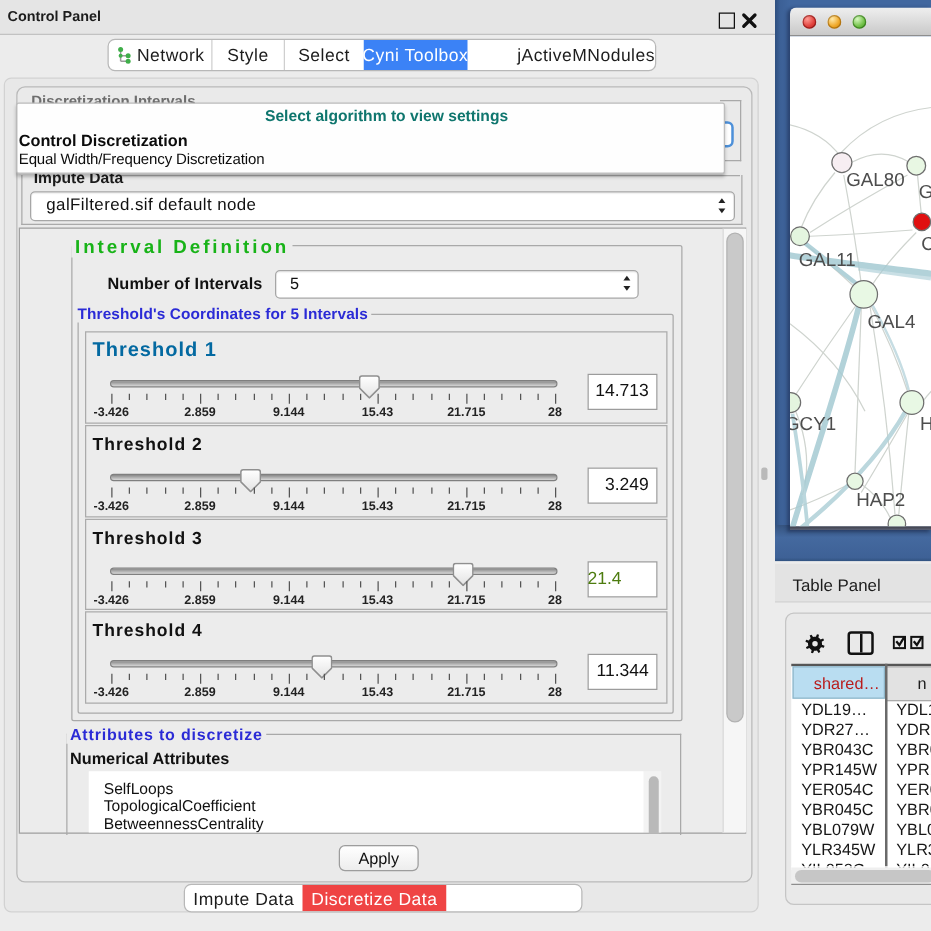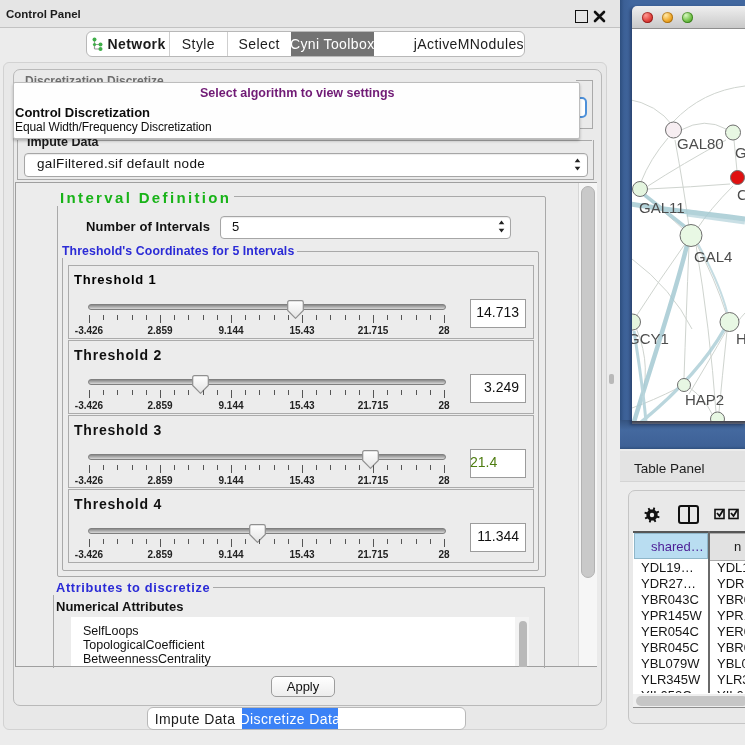--- a/index.html
+++ b/index.html
@@ -16,37 +16,37 @@
 <div class="abs" style="left:575px;top:10px;width:11px;height:11px;border:1.5px solid #111;"></div>
 <svg class="abs" style="left:592px;top:8px;" width="15" height="16" viewBox="0 0 15 16">
   <path d="M3 4 L12 13 M12 4 L3 13" stroke="#111" stroke-width="2.6" stroke-linecap="round"></path>
 </svg>
 
 <div class="abs" style="left:3px;top:62px;width:602px;height:666px;background:#e8e8e8;border:1px solid #d2d2d2;border-radius:6px;"></div>
 
 <div class="abs" style="left:13px;top:69px;width:587px;height:635px;background:#eaeaea;border:1px solid #b9b9b9;border-radius:7px;"></div>
 
 <div class="abs" style="left:86px;top:31px;width:437px;height:24px;background:#ffffff;border:1px solid #b8b8b8;border-radius:6px;overflow:hidden;display:flex;font-size:14px;letter-spacing:0.4px;white-space:nowrap;color:#1c1c1c;">
-  <div style="box-sizing:border-box;width:87px;display:flex;align-items:center;justify-content:center;border-right:1px solid #cfcfcf;font-weight:bold;">
+  <div style="box-sizing:border-box;width:87px;display:flex;align-items:center;justify-content:center;border-right:1px solid #cfcfcf;">
     <svg width="13" height="15" viewBox="0 0 13 15" style="margin-right:4px;">
       <path d="M3.5 3 L3.5 12 M3.5 7.5 L9.5 7.5 M3.5 12 L9.5 12" stroke="#9a9a9a" stroke-width="1.2" fill="none"></path>
       <circle cx="3.5" cy="2.5" r="2" fill="#3fae49"></circle>
       <circle cx="9.5" cy="7.5" r="2" fill="#3fae49"></circle>
       <circle cx="3.5" cy="7.5" r="1.6" fill="#3fae49"></circle>
       <circle cx="9.5" cy="12" r="2" fill="#3fae49"></circle>
     </svg>
     Network
   </div>
   <div style="box-sizing:border-box;width:60px;display:flex;align-items:center;justify-content:center;border-right:1px solid #cfcfcf;">Style</div>
   <div style="box-sizing:border-box;width:66px;display:flex;align-items:center;justify-content:center;">Select</div>
-  <div style="box-sizing:border-box;width:83px;display:flex;align-items:center;justify-content:center;background:#737373;color:#fff;">Cyni Toolbox</div>
+  <div style="box-sizing:border-box;width:83px;display:flex;align-items:center;justify-content:center;background:#3b82f6;color:#fff;">Cyni Toolbox</div>
   <div style="flex:1;display:flex;align-items:center;justify-content:center;margin-left:40px;">jActiveMNodules</div>
 </div>
 
-<div class="abs" style="left:25px;top:74px;font-size:12px;font-weight:bold;color:#6e6e6e;">Discretization Discretize</div>
+<div class="abs" style="left:25px;top:74px;font-size:12px;font-weight:bold;color:#6e6e6e;">Discretization Intervals</div>
 <div class="abs" style="left:576px;top:80px;width:16px;height:47px;border:1px solid #a9a9a9;border-left:none;"></div>
 <div class="abs" style="left:570px;top:97px;width:13px;height:17px;background:#fff;border:2px solid #4d90d9;border-radius:0 5px 5px 0;"></div>
 
 <div class="abs" style="left:17px;top:140px;width:575px;height:39px;border:1px solid #a9a9a9;border-top:none;"></div>
 <div class="abs" style="left:95px;top:140px;width:497px;height:1px;background:#a9a9a9;"></div>
 <div class="abs" style="left:27px;top:135px;font-size:12.5px;font-weight:bold;color:#1c1c1c;">Impute Data</div>
 
 <div class="abs" style="left:24px;top:153px;width:562px;height:22px;background:#fff;border:1px solid #a6a6a6;border-radius:4px;box-shadow:inset 0 1px 1px rgba(0,0,0,0.08);"></div>
 <div class="abs" style="left:37px;top:156px;font-size:13.5px;letter-spacing:0.35px;color:#111;">galFiltered.sif default node</div>
 <svg class="abs" style="left:572px;top:157px;" width="11" height="15" viewBox="0 0 11 15">
@@ -67,21 +67,21 @@
 <div class="abs" style="left:232px;top:219px;font-size:13px;color:#111;">5</div>
 <svg class="abs" style="left:496px;top:219px;" width="11" height="15" viewBox="0 0 11 15">
   <path d="M5.5 1.5 L8.3 5.3 L2.7 5.3 Z" fill="#222"></path>
   <path d="M5.5 13.5 L8.3 9.7 L2.7 9.7 Z" fill="#222"></path>
 </svg>
 
 <div class="abs" style="left:62px;top:251px;width:475px;height:318px;border:1px solid #a9a9a9;border-radius:2px;"></div>
 <div class="abs" style="left:59px;top:244px;background:#ececec;padding:0 3px;font-size:12.3px;font-weight:bold;letter-spacing:0.1px;color:#2b2bd6;">Threshold's Coordinates for 5 Intervals</div>
 
 <div class="abs" style="left:68px;top:265px;width:466px;height:74px;background:#ececec;border:1px solid #ababab;box-sizing:border-box;"></div>
-<div class="abs" style="left:74px;top:272px;letter-spacing:0.8px;font-size:13px;font-weight:bold;color:#000000;">Threshold 1</div>
+<div class="abs" style="left:74px;top:272px;letter-spacing:0.8px;font-size:16px;font-weight:bold;color:#0369a1;">Threshold 1</div>
 <div class="abs" style="left:88px;top:304px;width:358px;height:6px;border-radius:3px;background:linear-gradient(#888,#d8d8d8);border:1px solid #7f7f7f;box-sizing:border-box;"></div>
 <svg class="abs" style="left:287.0px;top:300px;" width="17" height="19" viewBox="0 0 17 19">
     <path d="M2.5 0.7 L14.5 0.7 Q16.3 0.7 16.3 2.5 L16.3 10.5 L8.5 18.3 L0.7 10.5 L0.7 2.5 Q0.7 0.7 2.5 0.7 Z" fill="url(#g1)" stroke="#8f8f8f" stroke-width="1.2"></path>
     <defs>
       <linearGradient id="g1" x1="0" y1="0" x2="0" y2="1">
         <stop offset="0" stop-color="#ffffff"></stop>
         <stop offset="1" stop-color="#e3e3e3"></stop>
       </linearGradient>
     </defs>
   </svg>
@@ -265,27 +265,27 @@
 <div class="abs" style="left:71px;top:617px;width:444px;height:49px;background:#fff;overflow:hidden;">
   <div style="font-size:12.5px;color:#111;padding:7px 0 0 12px;line-height:14.2px;">SelfLoops<br>TopologicalCoefficient<br>BetweennessCentrality<br></div>
 </div>
 <div class="abs" style="left:515px;top:617px;width:14px;height:49px;background:#f3f3f3;"></div>
 <div class="abs" style="left:519px;top:621px;width:8px;height:46px;background:#b9b9b9;border-radius:4px 4px 0 0;"></div>
 
 <div class="abs" style="left:271px;top:676px;width:62px;height:19px;background:linear-gradient(#ffffff,#ededed);border:1px solid #9d9d9d;border-radius:5px;display:flex;align-items:center;justify-content:center;font-size:13px;color:#111;">Apply</div>
 
 <div class="abs" style="left:147px;top:707px;width:317px;height:21px;background:#ffffff;border:1px solid #b8b8b8;border-radius:6px;overflow:hidden;display:flex;font-size:14px;letter-spacing:0.4px;white-space:nowrap;color:#1c1c1c;">
   <div style="box-sizing:border-box;width:94px;display:flex;align-items:center;justify-content:center;">Impute Data</div>
-  <div style="box-sizing:border-box;width:96px;display:flex;align-items:center;justify-content:center;background:#3b82f6;color:#fff;">Discretize Data</div>
+  <div style="box-sizing:border-box;width:115px;display:flex;align-items:center;justify-content:center;background:#ef4444;color:#fff;">Discretize Data</div>
 </div>
 
 <div class="abs" style="left:609px;top:374px;width:5px;height:10px;background:#b9b9b9;border-radius:2px;"></div>
 
 <div class="abs" style="left:13px;top:82px;width:565px;height:55px;background:#fefefe;border:1px solid #bdbdbd;border-radius:2px;box-shadow:0 2px 3px rgba(0,0,0,0.25);"></div>
-<div class="abs" style="left:200px;top:86px;font-size:12.5px;font-weight:bold;color:#701a75;">Select algorithm to view settings</div>
+<div class="abs" style="left:212px;top:86px;font-size:12.5px;font-weight:bold;color:#0f766e;">Select algorithm to view settings</div>
 <div class="abs" style="left:15px;top:104.5px;font-size:13px;font-weight:bold;color:#0c0c0c;">Control Discretization</div>
 <div class="abs" style="left:15px;top:119.5px;font-size:12px;letter-spacing:-0.1px;color:#0c0c0c;">Equal Width/Frequency Discretization</div>
 
 <div class="abs" style="left:620px;top:0;width:125px;height:449px;background:linear-gradient(90deg,#2e4f7f 0px,#3c6096 4px,#41679f 12px);"></div>
 <div class="abs" style="left:620px;top:420px;width:125px;height:29px;background:linear-gradient(#35537f,#44699f 35%,#3e6196 90%,#30517f);"></div>
 
 <div class="abs" style="left:632px;top:6px;width:113px;height:418px;border-radius:5px 0 0 0;overflow:hidden;box-shadow:-2px 1px 3px rgba(15,25,55,0.45);">
   <div style="height:22px;background:linear-gradient(#efefef,#c9c9c9);border-bottom:1px solid #8e8e8e;position:relative;">
     <div style="position:absolute;left:10px;top:6px;width:11px;height:11px;border-radius:50%;box-shadow:inset 0 0 0 1px rgba(90,0,0,0.45);background:radial-gradient(circle at 35% 30%,#ff9a93,#e0413c 55%,#ad1f20);"></div>
     <div style="position:absolute;left:29.5px;top:6px;width:11px;height:11px;border-radius:50%;box-shadow:inset 0 0 0 1px rgba(120,70,0,0.45);background:radial-gradient(circle at 35% 30%,#ffe9a8,#efa727 55%,#c07b0a);"></div>
@@ -368,21 +368,21 @@
     <rect x="15" y="1.5" width="9" height="9"></rect>
     <path d="M3 5 L5.5 8 L9.5 1.5" stroke-width="1.8"></path>
     <path d="M17 5 L19.5 8 L23.5 1.5" stroke-width="1.8"></path>
   </g>
 </svg>
 
 <div class="abs" style="left:633px;top:531px;width:112px;height:163px;background:#fff;border-top:2px solid #565656;"></div>
 <div class="abs" style="left:634px;top:533px;width:74px;height:26px;background:#b9ddf1;border:1px solid #8fb6c9;box-sizing:border-box;"></div>
 <div class="abs" style="left:709px;top:533px;width:36px;height:26px;background:#e2e2e2;border-top:1px solid #aaa;border-bottom:1px solid #aaa;"></div>
 <div class="abs" style="left:708px;top:531px;width:2px;height:163px;background:#6a6a6a;"></div>
-<div class="abs" style="left:651px;top:539px;font-size:13px;color:#4c1d95;text-align:center;">shared…</div>
+<div class="abs" style="left:651px;top:539px;font-size:13px;color:#b91c1c;text-align:center;">shared…</div>
 <div class="abs" style="left:734px;top:539px;font-size:13px;color:#1c1c1c;">n</div>
 
 <div class="abs" style="left:641px;top:560px;width:66px;font-size:13px;color:#161616;line-height:16px;white-space:nowrap;">
   YDL19…<br>YDR27…<br>YBR043C<br>YPR145W<br>YER054C<br>YBR045C<br>YBL079W<br>YLR345W<br>YIL052C
 </div>
 <div class="abs" style="left:717px;top:560px;width:28px;font-size:13px;color:#161616;line-height:16px;white-space:nowrap;overflow:hidden;">
   YDL1<br>YDR2<br>YBR0<br>YPR1<br>YER0<br>YBR0<br>YBL0<br>YLR3<br>YIL0
 </div>
 
 <div class="abs" style="left:633px;top:693px;width:112px;height:1px;background:#fff;"></div>

